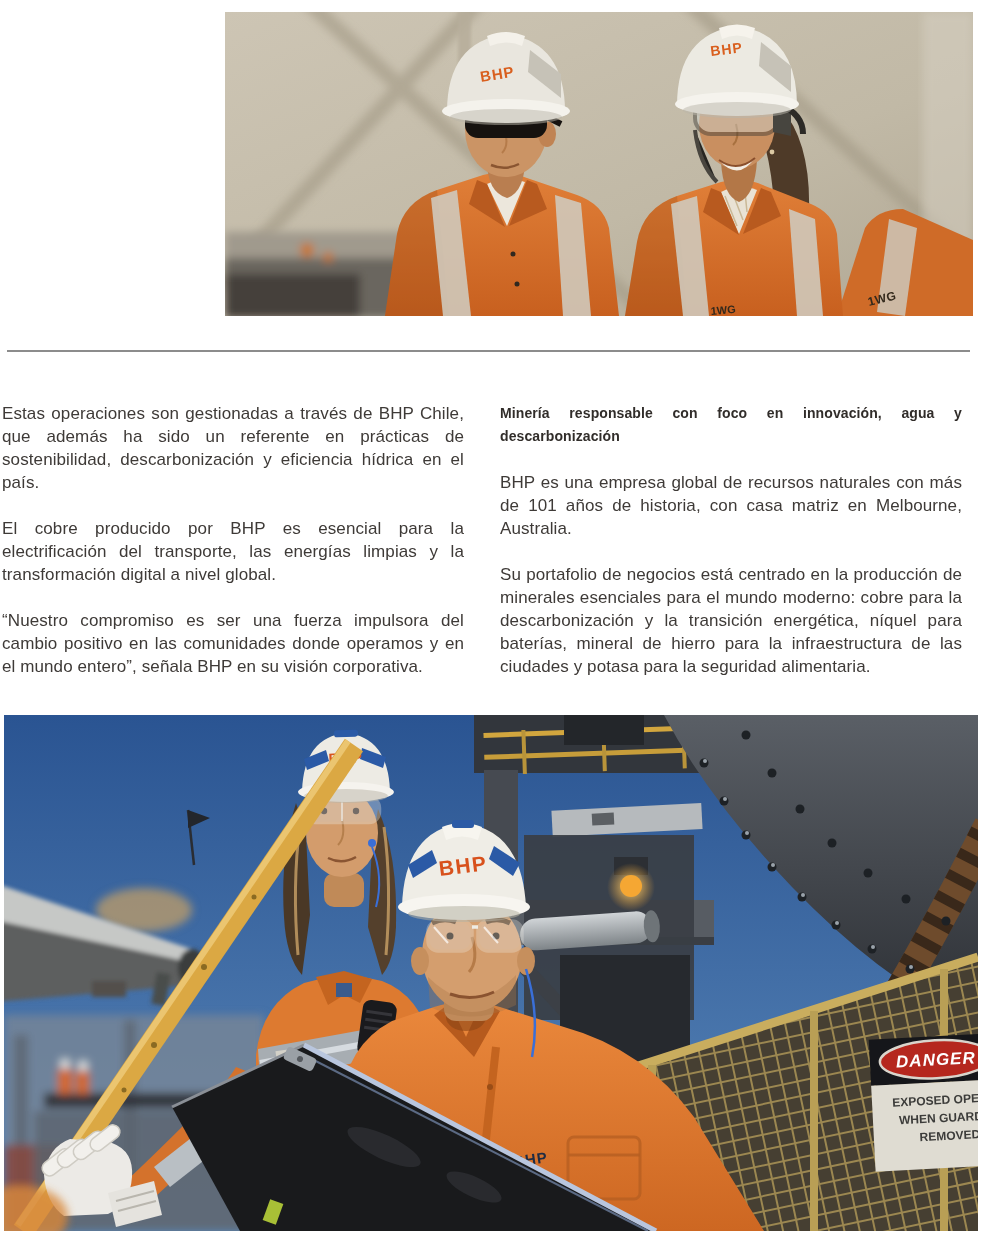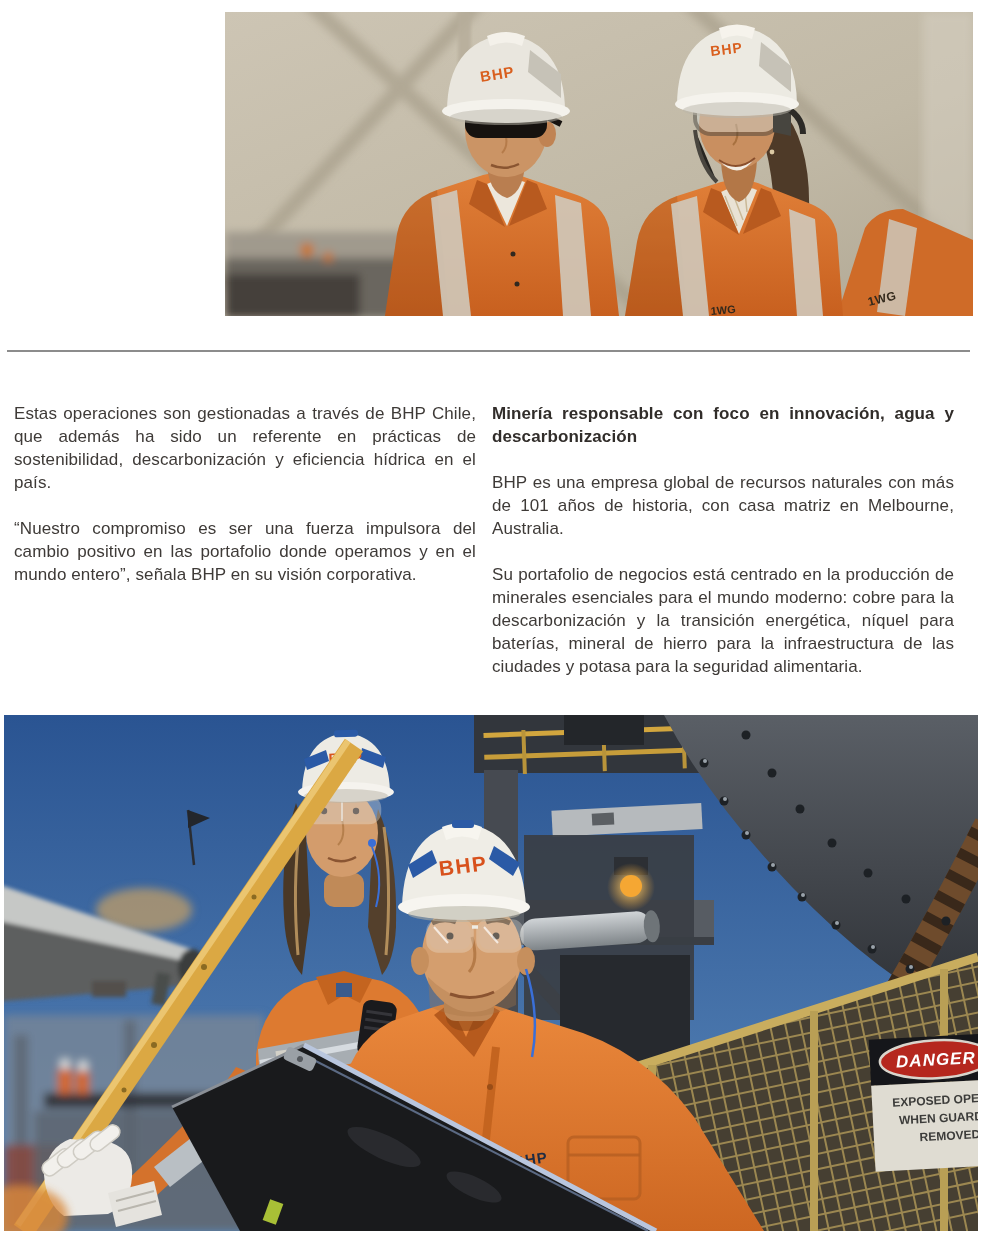--- a/index.html
+++ b/index.html
@@ -4,24 +4,24 @@
 <style>
   html,body{margin:0;padding:0;}
   body{
     width:1000px;height:1244px;background:#ffffff;position:relative;
     font-family:"Liberation Sans", sans-serif;color:#3e3a37;overflow:hidden;
   }
   .top-photo{position:absolute;left:225px;top:12px;width:748px;height:304px;overflow:hidden;}
   .bottom-photo{position:absolute;left:4px;top:715px;width:974px;height:516px;overflow:hidden;}
   .top-photo svg,.bottom-photo svg{display:block;width:100%;height:100%;}
   .divider{position:absolute;left:7px;top:350px;width:963px;height:2px;background:#8c8c8c;}
-  .columns{position:absolute;left:14px;top:402px;width:960px;display:flex;gap:16px;}
+  .columns{position:absolute;left:2px;top:402px;width:960px;display:flex;gap:36px;}
   .col{width:462px;text-align:justify;font-size:17px;line-height:23px;letter-spacing:0.1px;color:#3e3a37;}
   .col p{margin:0 0 23px 0;}
-  .col h2{margin:0 0 23px 0;font-size:17px;line-height:23px;font-weight:700;color:#312d2a;text-align:justify;}
+  .col h2{margin:0 0 23px 0;font-size:14px;line-height:23px;font-weight:700;color:#312d2a;text-align:justify;}
 </style>
 </head>
 <body>
 
 <div class="top-photo">
 <svg viewBox="0 0 748 304" preserveAspectRatio="none">
   <defs>
     <linearGradient id="tbg" x1="0" y1="0" x2="1" y2="1">
       <stop offset="0" stop-color="#cdc5b4"></stop>
           <stop offset="0.6" stop-color="#c1b9a6"></stop>
@@ -119,21 +119,22 @@
     <text x="486" y="303" font-size="11" font-weight="700" fill="#33291c" transform="rotate(-5 486 303)">1WG</text>
   </g>
 </svg>
 </div>
 
 <div class="divider"></div>
 
 <div class="columns">
   <div class="col">
     <p>Estas operaciones son gestionadas a través de BHP Chile, que además ha sido un referente en prácticas de sostenibilidad, descarbonización y eficiencia hídrica en el país.</p>
-    <p>“Nuestro compromiso es ser una fuerza impulsora del cambio positivo en las portafolio donde operamos y en el mundo entero”, señala BHP en su visión corporativa.</p>
+    <p>El cobre producido por BHP es esencial para la electrificación del transporte, las energías limpias y la transformación digital a nivel global.</p>
+    <p>“Nuestro compromiso es ser una fuerza impulsora del cambio positivo en las comunidades donde operamos y en el mundo entero”, señala BHP en su visión corporativa.</p>
   </div>
   <div class="col">
     <h2>Minería responsable con foco en innovación, agua y descarbonización</h2>
     <p>BHP es una empresa global de recursos naturales con más de 101 años de historia, con casa matriz en Melbourne, Australia.</p>
     <p>Su portafolio de negocios está centrado en la producción de minerales esenciales para el mundo moderno: cobre para la descarbonización y la transición energética, níquel para baterías, mineral de hierro para la infraestructura de las ciudades y potasa para la seguridad alimentaria.</p>
   </div>
 </div>
 
 <div class="bottom-photo">
 <svg viewBox="0 0 974 516" preserveAspectRatio="none">

